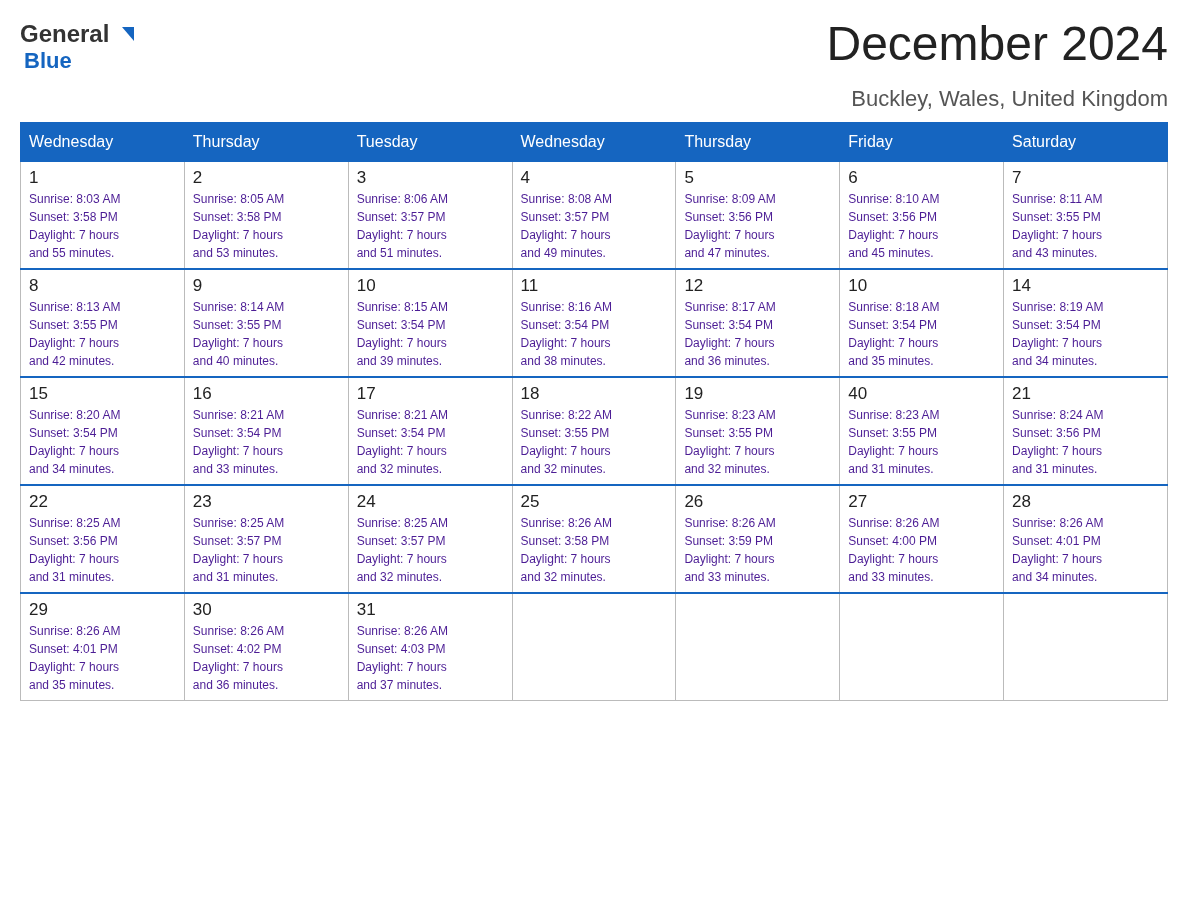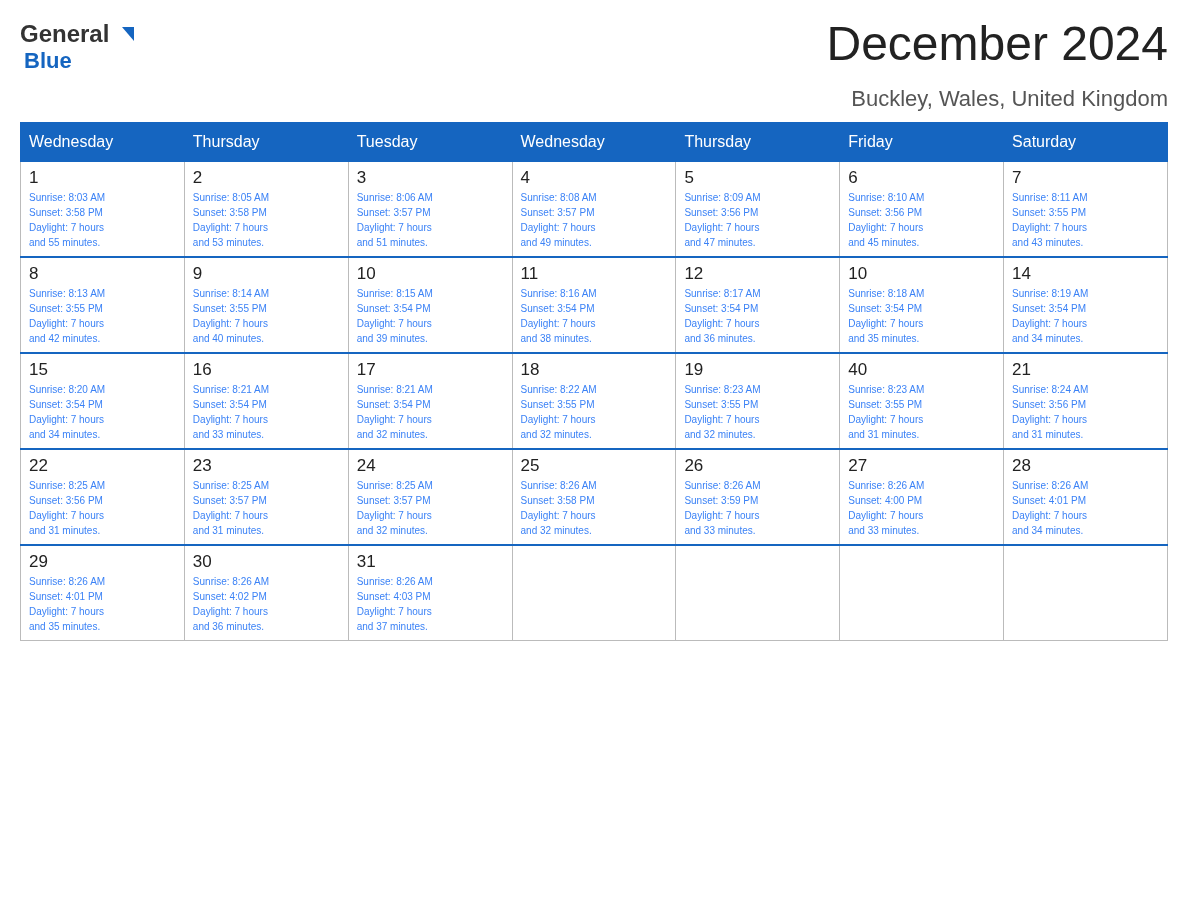--- a/index.html
+++ b/index.html
@@ -82,22 +82,22 @@
       background: #fff;
     }
     .day-num {
       font-size: 17px;
       font-weight: normal;
       color: #222;
       display: block;
       margin-bottom: 2px;
     }
     .day-info {
-      font-size: 10px;
-      color: #3b82f6;
+      font-size: 12px;
+      color: #4c1d95;
       line-height: 1.5;
     }
     .empty-cell { background: #fff; }
     .row-border td {
       border-top: 2px solid #1565c0;
     }
   </style>
 </head>
 <body>
 

